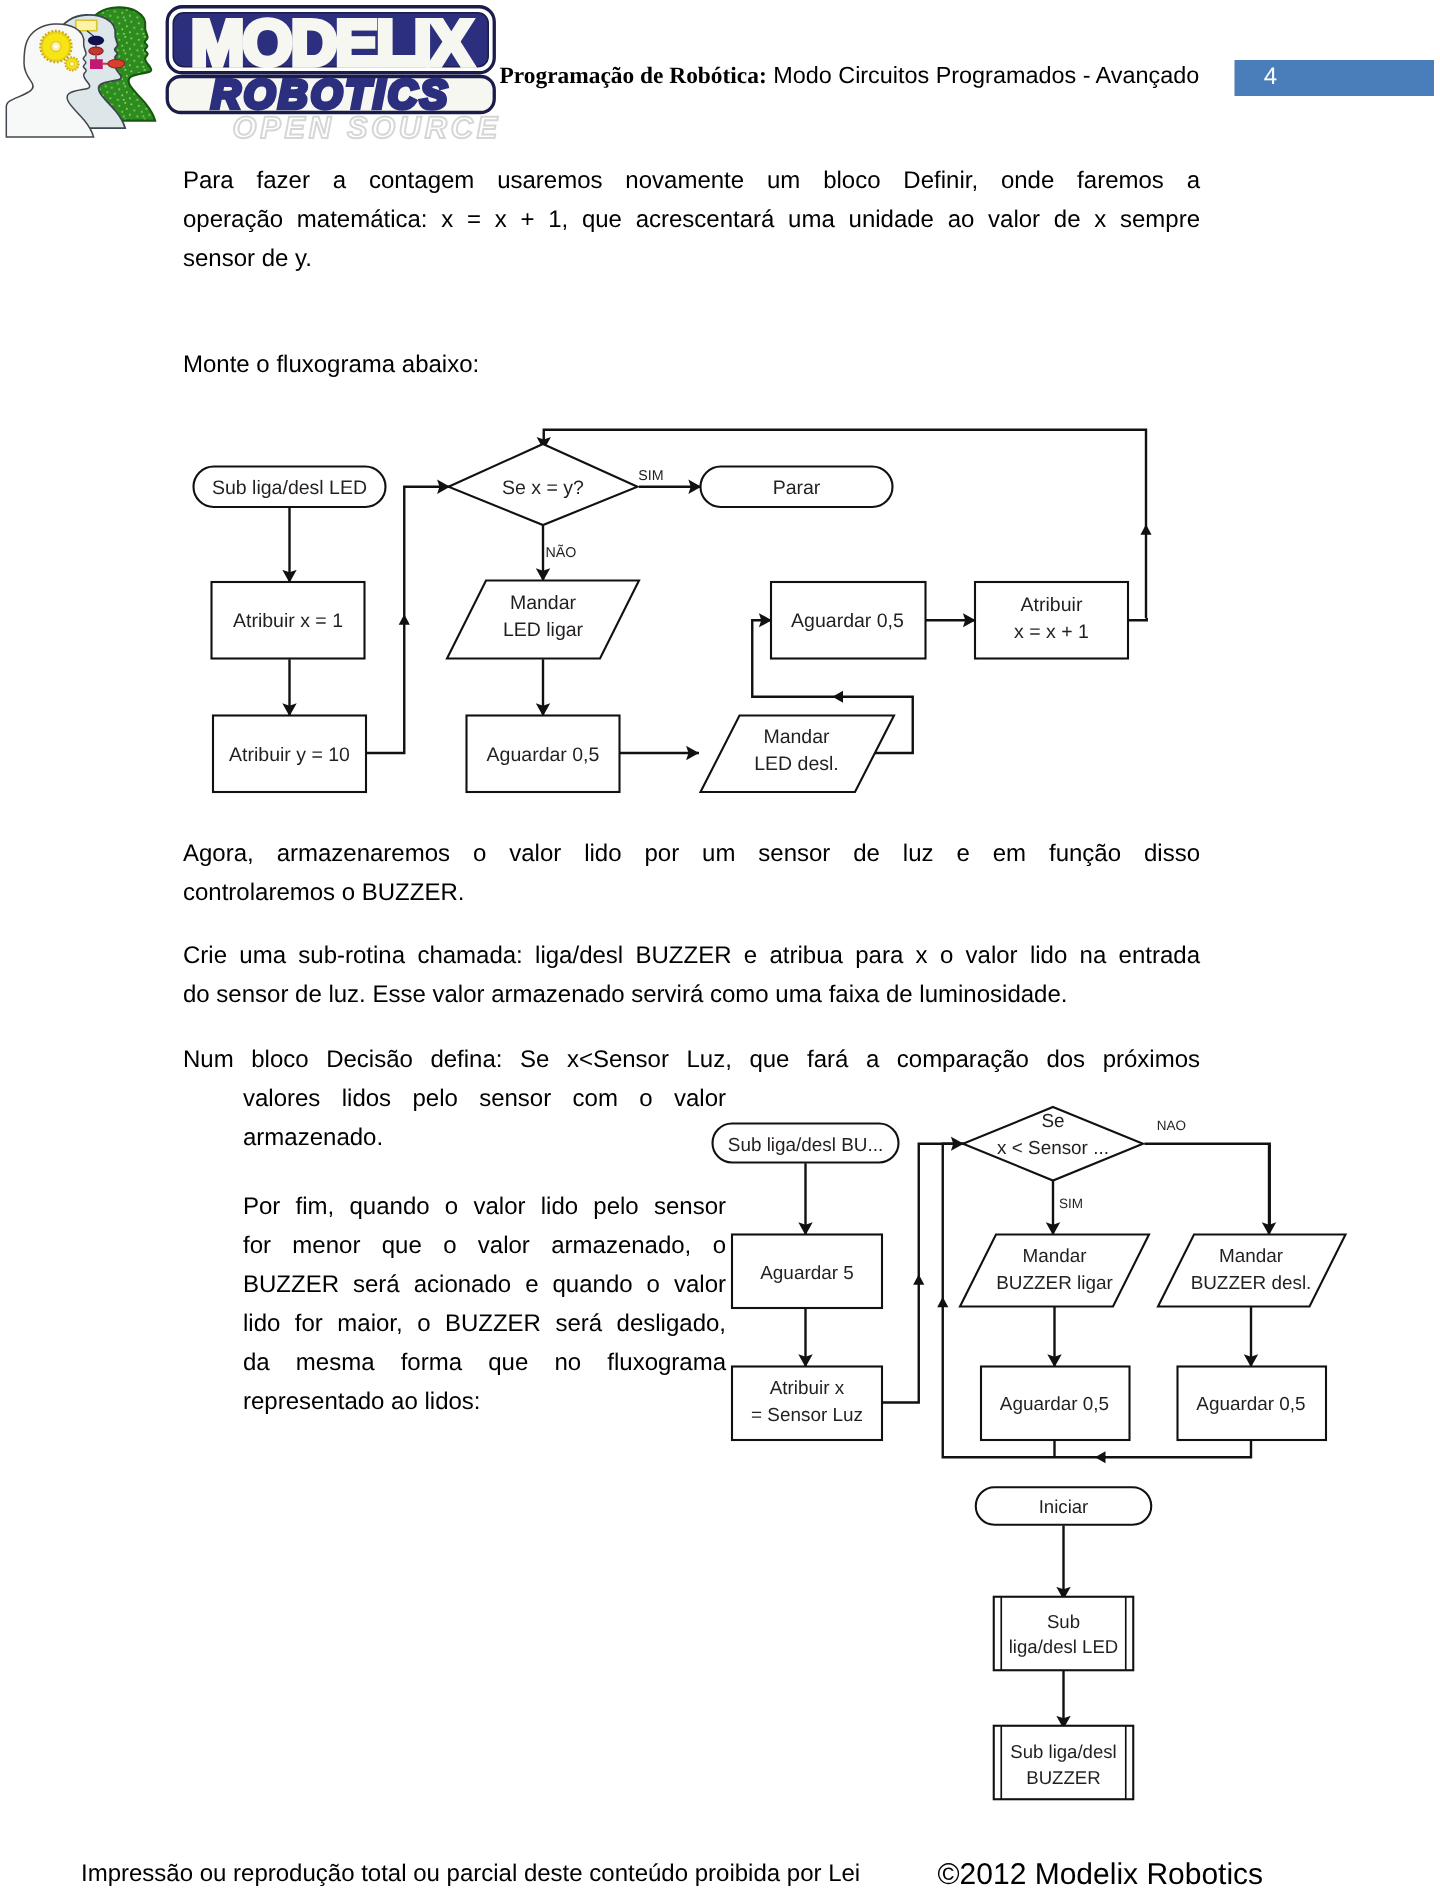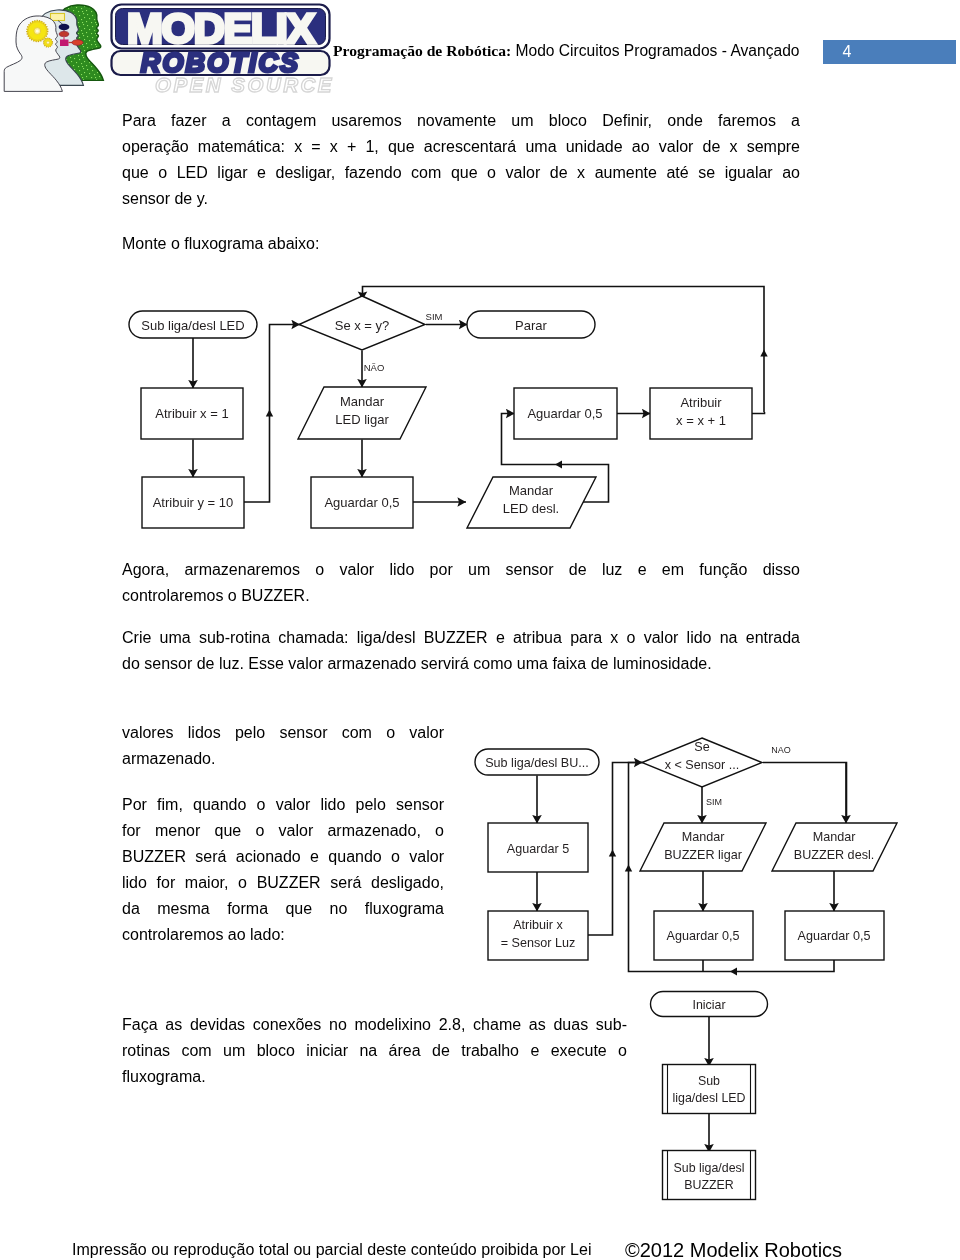--- a/index.html
+++ b/index.html
@@ -15,24 +15,24 @@
   .pagebox{position:absolute;left:823px;top:40px;width:133px;height:24px;background:#4A7EBB;}
   .pagenum{position:absolute;left:823px;top:40px;width:48px;height:24px;
            font-size:16px;line-height:24px;color:#fff;text-align:center;}
 
   
   .para{position:absolute;left:122px;width:678px;font-size:16px;}
   .para .ln{display:block;height:26px;line-height:26px;text-align:justify;
             text-align-last:justify;white-space:nowrap;}
   .para .ln.last{text-align-last:left;}
   .para.justify-all .ln.last{text-align-last:justify;}
-  .para.narrow{width:322px;}
+  .para.narrow{width:322px;margin-left:40px;}
 
   
-  .ftr-l{position:absolute;left:72px;top:1240px;font-size:16px;line-height:20px;white-space:nowrap;}
+  .ftr-l{position:absolute;left:54px;top:1240px;font-size:16px;line-height:20px;white-space:nowrap;}
   .ftr-r{position:absolute;left:625px;top:1240px;font-size:20px;line-height:20px;white-space:nowrap;}
 
   svg{display:block;overflow:visible;}
   .fc{position:absolute;}
 </style>
 </head>
 <body>
 
 <div class="page">
 
@@ -123,50 +123,47 @@
     <b>Programação de Robótica:</b>
     <span>Modo Circuitos Programados - Avançado</span>
   </div>
 
   <div class="pagebox"></div>
   <div class="pagenum">4</div>
 
   <div class="para" style="top:108px;">
       <span class="ln">Para fazer a contagem usaremos novamente um bloco Definir, onde faremos a</span>
       <span class="ln">operação matemática: x = x + 1, que acrescentará uma unidade ao valor de x sempre</span>
-      <span class="ln">que o LED ligar e desligar, fazendo com que o valor de x aumente até se igualar ao</span>
       <span class="ln last">sensor de y.</span>
     </div>
   <div class="para" style="top:231px;">
       <span class="ln last">Monte o fluxograma abaixo:</span>
     </div>
   <div class="para" style="top:557px;">
       <span class="ln">Agora, armazenaremos o valor lido por um sensor de luz e em função disso</span>
       <span class="ln last">controlaremos o BUZZER.</span>
     </div>
   <div class="para" style="top:625px;">
       <span class="ln">Crie uma sub-rotina chamada: liga/desl BUZZER e atribua para x o valor lido na entrada</span>
       <span class="ln last">do sensor de luz. Esse valor armazenado servirá como uma faixa de luminosidade.</span>
+    </div>
+  <div class="para justify-all" style="top:694px;">
+      <span class="ln last">Num bloco Decisão defina: Se x&lt;Sensor Luz, que fará a comparação dos próximos</span>
     </div>
   <div class="para narrow" style="top:720px;">
       <span class="ln">valores lidos pelo sensor com o valor</span>
       <span class="ln last">armazenado.</span>
     </div>
   <div class="para narrow" style="top:792px;">
       <span class="ln">Por fim, quando o valor lido pelo sensor</span>
       <span class="ln">for menor que o valor armazenado, o</span>
       <span class="ln">BUZZER será acionado e quando o valor</span>
       <span class="ln">lido for maior, o BUZZER será desligado,</span>
       <span class="ln">da mesma forma que no fluxograma</span>
-      <span class="ln last">controlaremos ao lado:</span>
-    </div>
-  <div class="para" style="top:1012px;width:505px;">
-      <span class="ln">Faça as devidas conexões no modelixino 2.8, chame as duas sub-</span>
-      <span class="ln">rotinas com um bloco iniciar na área de trabalho e execute o</span>
-      <span class="ln last">fluxograma.</span>
+      <span class="ln last">representado ao lidos:</span>
     </div>
 
   <div class="fc" id="fc1" style="left:0px;top:0px;border-radius:14px;">
     <svg width="960" height="1260" viewBox="0 0 960 1260">
       <defs>
         <marker id="ah" markerWidth="12" markerHeight="12" refX="8.6" refY="5" orient="auto" markerUnits="userSpaceOnUse">
           <path d="M0,0.2 L8.6,5 L0,9.8 L1.6,5 Z" fill="#111"></path>
         </marker>
       </defs>
       <g class="edges" fill="none" stroke="#111" stroke-width="1.6" marker-end="url(#ah)">

